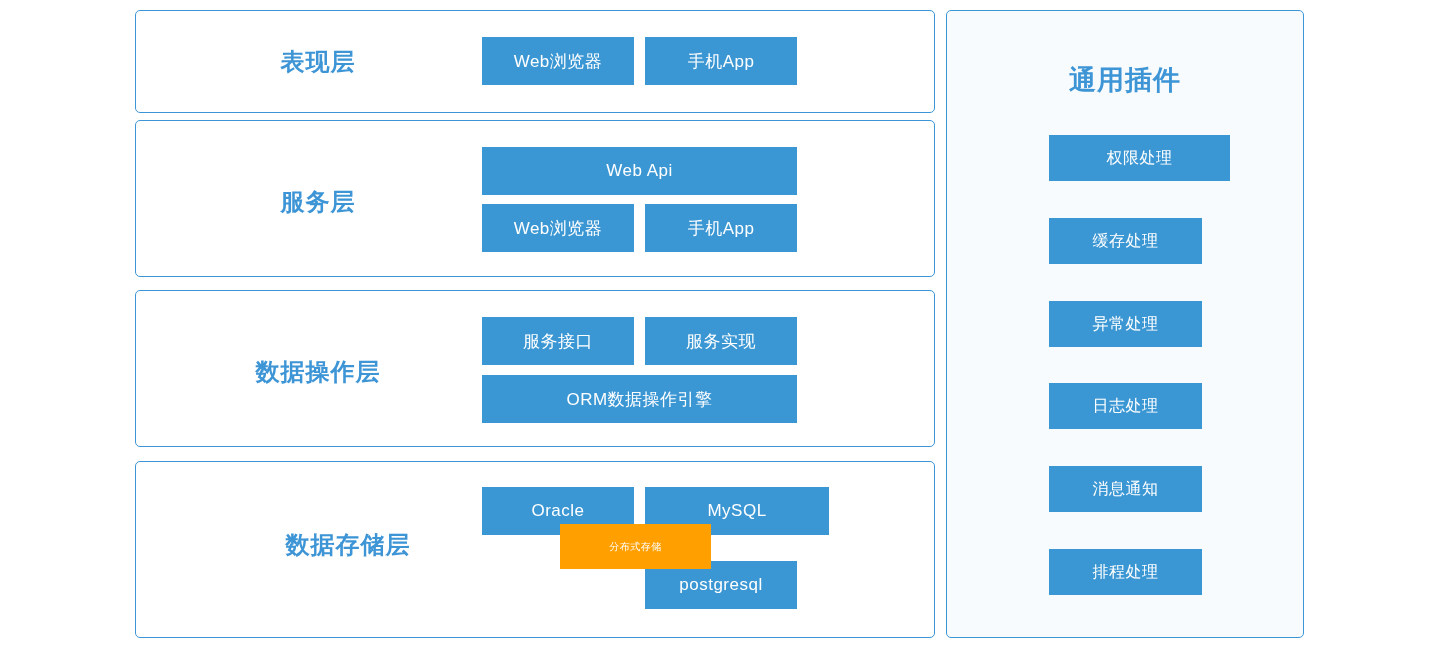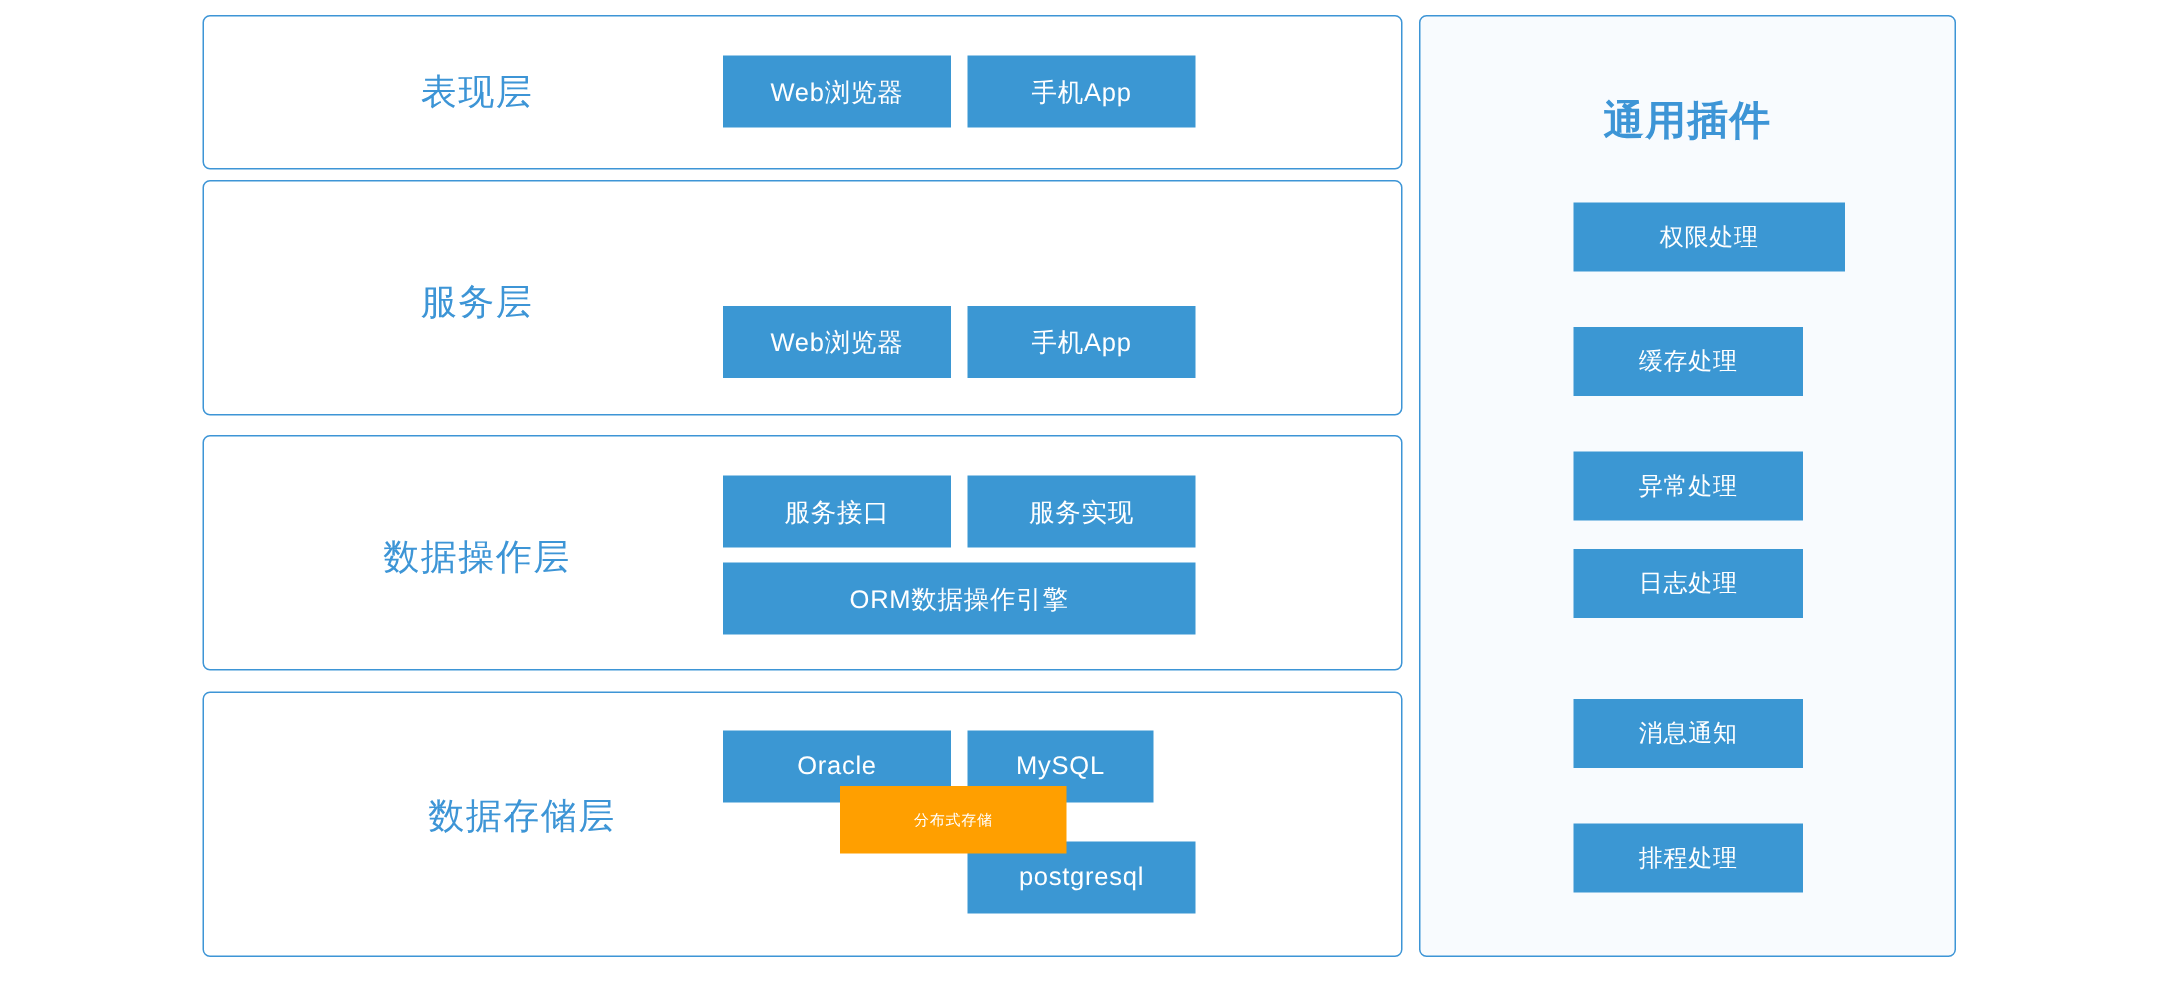--- a/index.html
+++ b/index.html
@@ -30,21 +30,21 @@
     border-radius: 5px;
     background: #ffffff;
   }
 
   .layer-title {
     position: absolute;
     left: 0;
     width: 366px;
     text-align: center;
     color: #3d95d6;
-    font-weight: normal;
+    font-weight: bold;
     font-size: 24px;
     letter-spacing: 1px;
     line-height: 1;
     transform: translateY(-50%);
     white-space: nowrap;
   }
 
   
   .node {
     position: absolute;
@@ -108,45 +108,46 @@
   </div>
   <div class="layer-title" style="left:135px; top:62px;">表现层</div>
 
   <div class="node" style="left:482px; top:37px; width:152px; height:48px;">Web浏览器</div>
   <div class="node" style="left:645px; top:37px; width:152px; height:48px;">手机App</div>
 
   <div class="layer-panel" style="left:135px; top:120px; width:800px; height:157px;">
   </div>
   <div class="layer-title" style="left:135px; top:202px;">服务层</div>
 
+  <div class="node" style="left:482px; top:147px; width:315px; height:48px;">Web  Api</div>
   <div class="node" style="left:482px; top:204px; width:152px; height:48px;">Web浏览器</div>
   <div class="node" style="left:645px; top:204px; width:152px; height:48px;">手机App</div>
 
   <div class="layer-panel" style="left:135px; top:290px; width:800px; height:157px;">
   </div>
   <div class="layer-title" style="left:135px; top:372px;">数据操作层</div>
 
   <div class="node" style="left:482px; top:317px; width:152px; height:48px;">服务接口</div>
   <div class="node" style="left:645px; top:317px; width:152px; height:48px;">服务实现</div>
   <div class="node" style="left:482px; top:375px; width:315px; height:48px;">ORM数据操作引擎</div>
 
   <div class="layer-panel" style="left:135px; top:461px; width:800px; height:177px;">
   </div>
   <div class="layer-title" style="left:135px; top:545px;margin-left:30px;">数据存储层</div>
 
   <div class="node" style="left:482px; top:487px; width:152px; height:48px;">Oracle</div>
-  <div class="node" style="left:645px; top:487px; width:124px; height:48px;">MySQL</div>
+  <div class="node" style="left:645px; top:487px; width:184px; height:48px;">MySQL</div>
   <div class="node" style="left:645px; top:561px; width:152px; height:48px;">postgresql</div>
 
   <div class="node orange" style="left:560px; top:524px; width:151px; height:45px;">分布式存储</div>
 
   <div class="plugin-panel" style="left:946px; top:10px; width:358px; height:628px;">
   </div>
   <div class="plugin-title" style="left:946px; top:62px; width:358px;">通用插件</div>
 
   <div class="plugin-node" style="left:1049px; top:135px; width:181px; height:46px;">权限处理</div>
   <div class="plugin-node" style="left:1049px; top:218px; width:153px; height:46px;">缓存处理</div>
   <div class="plugin-node" style="left:1049px; top:301px; width:153px; height:46px;">异常处理</div>
-  <div class="plugin-node" style="left:1049px; top:366px; width:153px; height:46px;">日志处理</div>
+  <div class="plugin-node" style="left:1049px; top:383px; width:153px; height:46px;">日志处理</div>
   <div class="plugin-node" style="left:1049px; top:466px; width:153px; height:46px;">消息通知</div>
   <div class="plugin-node" style="left:1049px; top:549px; width:153px; height:46px;">排程处理</div>
 
 </div>
 
 </body></html>

